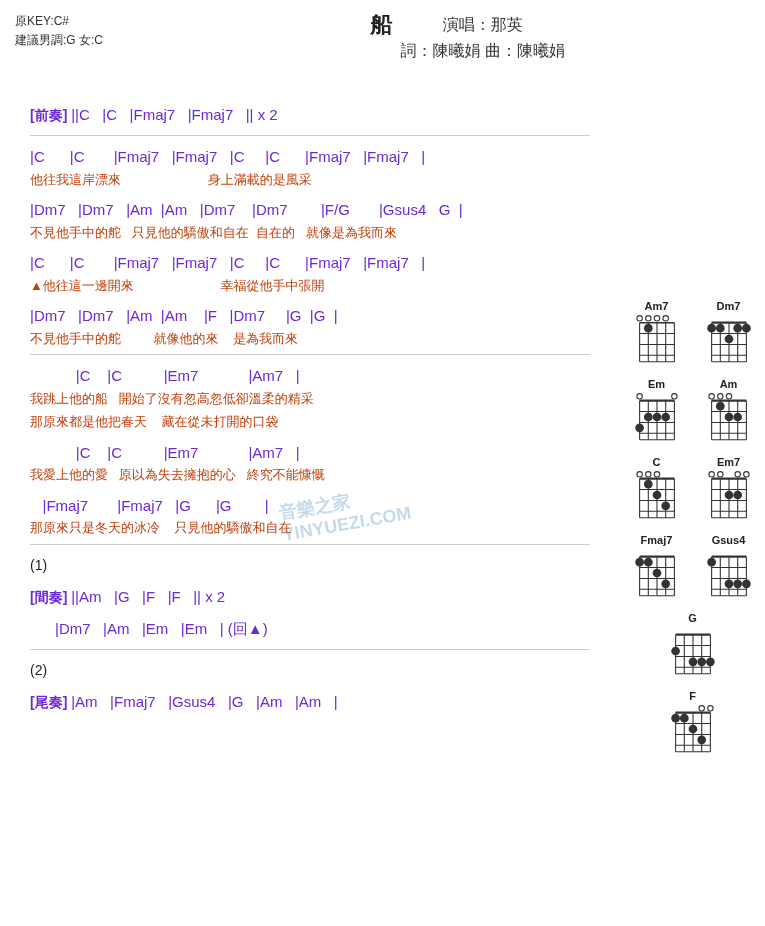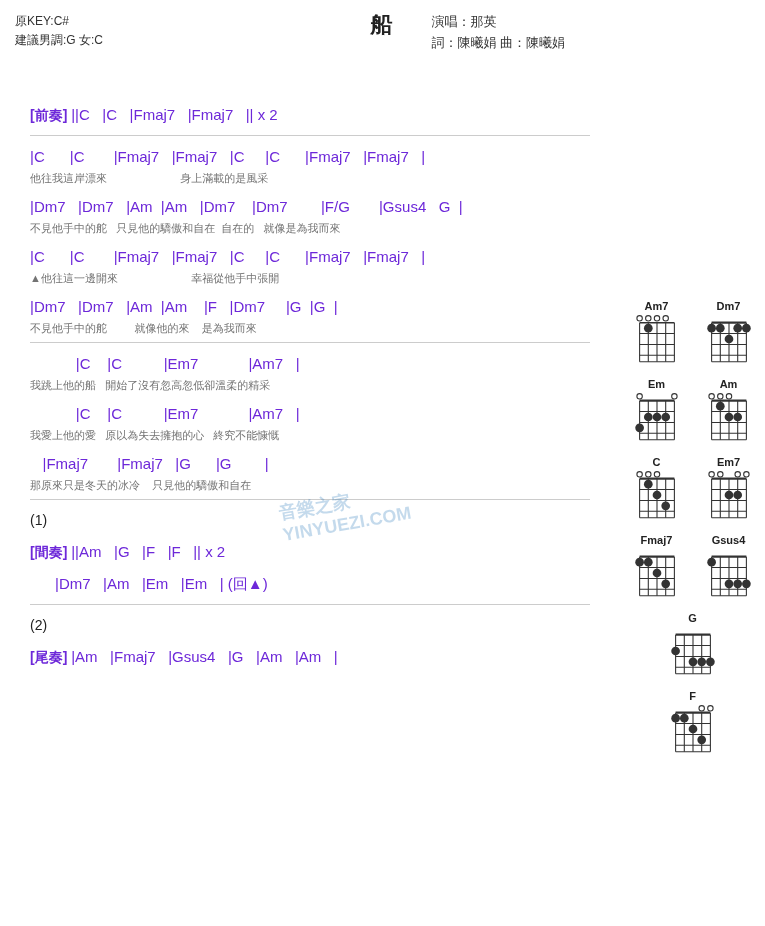--- a/index.html
+++ b/index.html
@@ -29,23 +29,23 @@
       top: 12px;
       left: 15px;
       font-size: 12px;
       color: #333;
       line-height: 1.6;
     }
     .meta-right {
       position: absolute;
       top: 12px;
       right: 200px;
-      font-size: 13px;
+      font-size: 16px;
       color: #333;
-      text-align: left;
+      text-align: center;
       line-height: 1.6;
     }
     .chord-diagrams {
       position: absolute;
       right: 5px;
       top: 300px;
       width: 135px;
     }
     .chord-row {
       display: flex;
@@ -70,22 +70,22 @@
     }
     .chord-line {
       color: #1a6fb5;
       font-size: 15px;
       font-family: 'Arial', monospace;
       white-space: pre;
       line-height: 1.7;
       margin-top: 8px;
     }
     .lyric-line {
-      color: #737373;
-      font-size: 11px;
+      color: #c2410c;
+      font-size: 13px;
       white-space: pre;
       line-height: 1.5;
     }
     .bracket-label {
       color: #222;
       font-weight: bold;
     }
     .watermark {
       position: absolute;
       top: 490px;
@@ -160,20 +160,21 @@
     </div>
 
     <hr class="divider">
 
     <div class="section">
       <div class="chord-line blue">           |C    |C          |Em7            |Am7   |</div>
       <div class="lyric-line">我跳上他的船   開始了沒有忽高忽低卻溫柔的精采</div>
     </div>
 
     <div class="section">
+      <div class="lyric-line">那原來都是他把春天    藏在從未打開的口袋</div>
     </div>
 
     <div class="section">
       <div class="chord-line blue">           |C    |C          |Em7            |Am7   |</div>
       <div class="lyric-line">我愛上他的愛   原以為失去擁抱的心   終究不能慷慨</div>
     </div>
 
     <div class="section">
       <div class="chord-line blue">   |Fmaj7       |Fmaj7   |G      |G        |</div>
       <div class="lyric-line">那原來只是冬天的冰冷    只見他的驕傲和自在</div>

